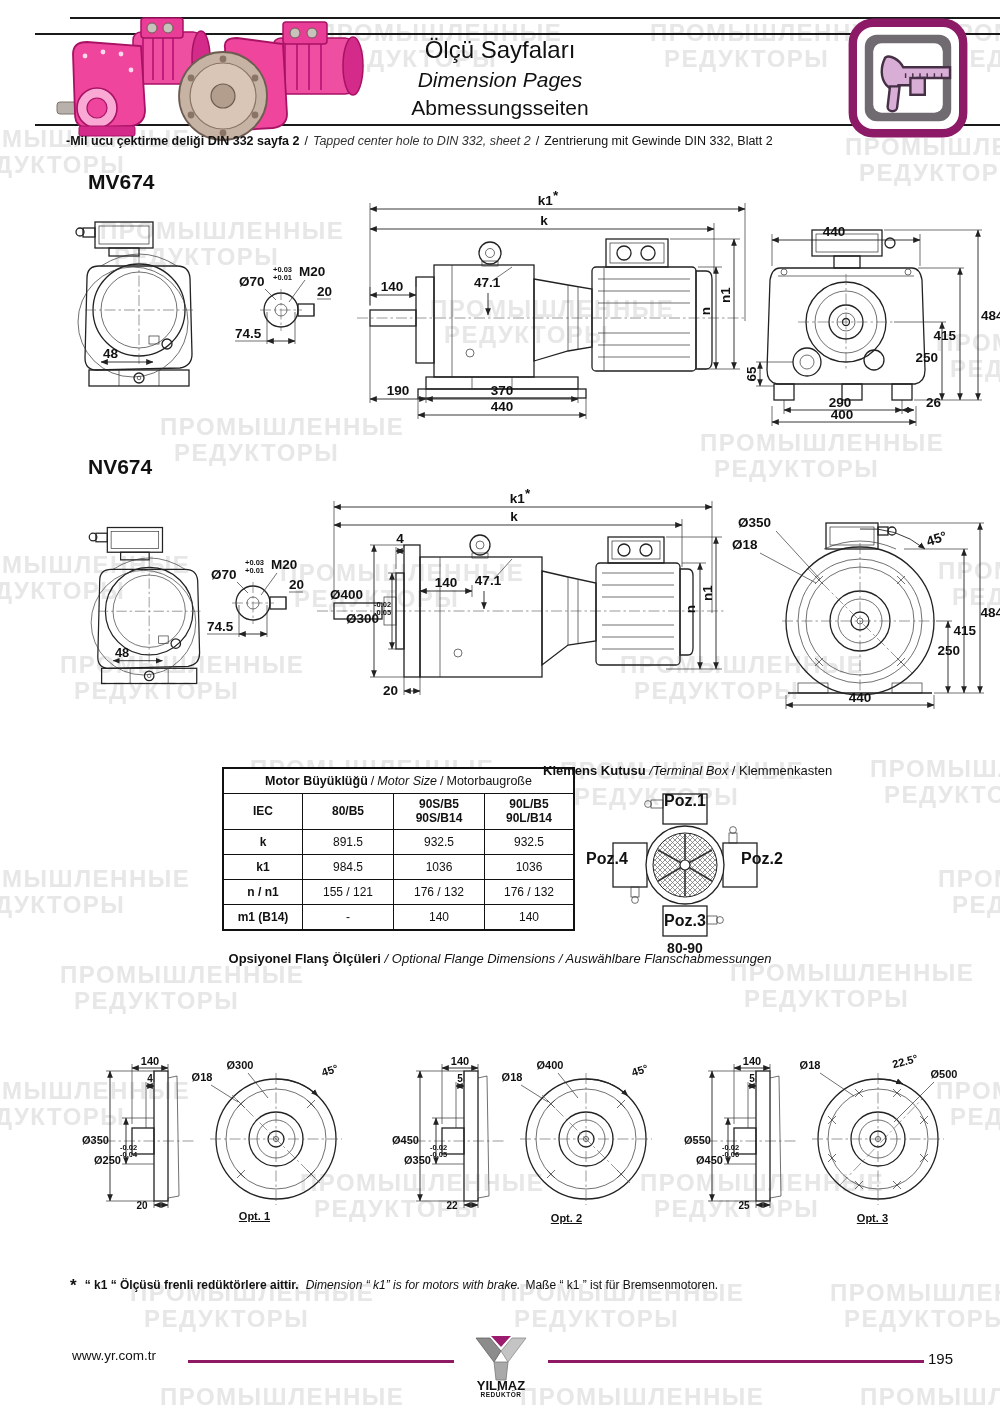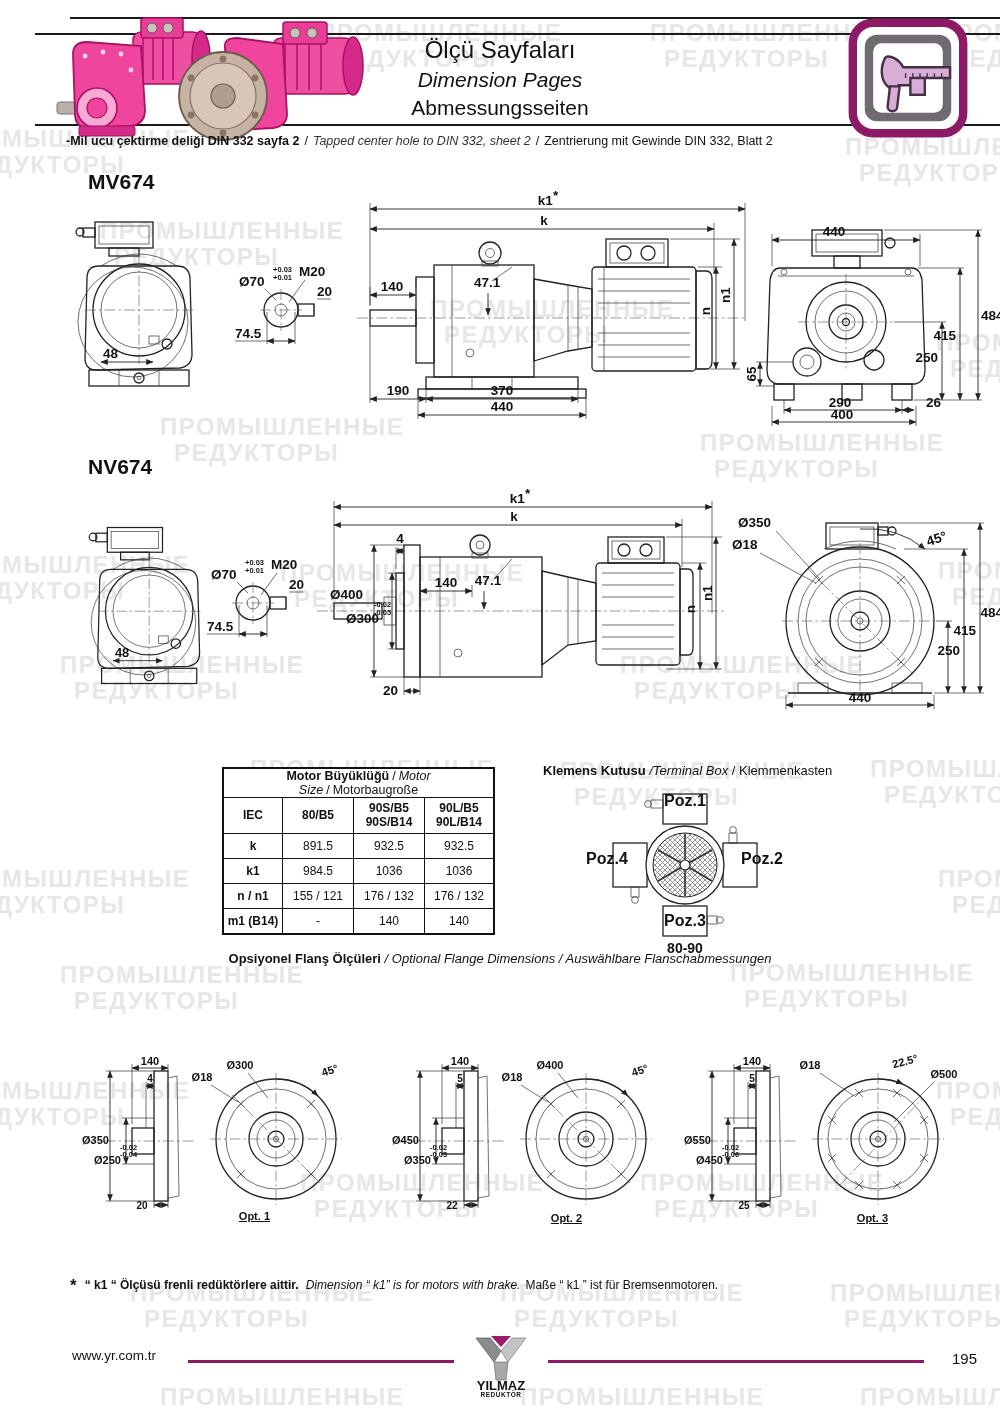--- a/index.html
+++ b/index.html
@@ -27,21 +27,21 @@
   .cl{fill:none;stroke:#555;stroke-width:0.6;stroke-dasharray:11 3 2.5 3;}
   .dm{fill:none;stroke:#222;stroke-width:0.9;marker-start:url(#ma);marker-end:url(#ma);}
   .dme{fill:none;stroke:#222;stroke-width:0.9;marker-end:url(#ma);}
   text.d13{font:bold 13.5px "Liberation Sans",sans-serif;fill:#111;}
   text.d11{font:bold 11px "Liberation Sans",sans-serif;fill:#111;}
   text.d10{font:bold 10px "Liberation Sans",sans-serif;fill:#111;}
   text.ds{font:bold 7.5px "Liberation Sans",sans-serif;fill:#111;}
   
   .mtable{position:absolute;left:222px;top:767px;z-index:3;border-collapse:collapse;
           font-size:12px;}
-  .mtable td{border:1.4px solid #111;text-align:center;vertical-align:middle;background:#fff;padding:0 2px;}
+  .mtable td{border:1.4px solid #111;text-align:center;vertical-align:middle;background:#fff;padding:0 12px;}
   .mtable{border:2.4px solid #111;}
   .mtable .title-cell{height:24px;font-size:12.5px;}
   .mtable .title-cell .b{font-weight:bold;}
   .mtable .title-cell .i{font-style:italic;}
   .mtable .title-cell .sep{margin:0 3px;}
   .mtable .hed{height:36px;font-weight:bold;line-height:1.15;}
   .mtable .rowlab{font-weight:bold;}
   .mtable .dr{height:25px;}
   
   .tb-title{position:absolute;left:543px;top:763px;z-index:3;font-size:13px;white-space:nowrap;}
@@ -55,21 +55,21 @@
   .flange-head .i{font-style:italic;}
   .opt-label{position:absolute;z-index:3;width:140px;text-align:right;font-size:11px;font-weight:bold;text-decoration:underline;}
   
   .footnote{position:absolute;left:70px;top:1276px;z-index:3;font-size:12px;white-space:nowrap;}
   .footnote .star{font-size:17px;font-weight:bold;vertical-align:-2px;margin-right:8px;}
   .footnote .b{font-weight:bold;}
   .footnote .i{font-style:italic;margin-left:7px;}
   .footnote .de{margin-left:5px;}
   .site{position:absolute;left:72px;top:1348px;font-size:13.5px;z-index:3;}
   .pline{position:absolute;top:1360px;height:2.6px;background:#8e1a63;z-index:3;}
-  .pagenum{position:absolute;left:928px;top:1350px;font-size:15px;z-index:3;margin-left:24px;}
+  .pagenum{position:absolute;left:928px;top:1350px;font-size:15px;z-index:3;}
   .brand-text{font:bold 13px "Liberation Sans",sans-serif;fill:#111;}
   .brand-sub{font:bold 6.5px "Liberation Sans",sans-serif;fill:#111;letter-spacing:0.5px;}
 </style>
 </head>
 <body>
 
 <div class="page">
 
   <svg width="0" height="0" style="position:absolute" aria-hidden="true">
     <defs>

